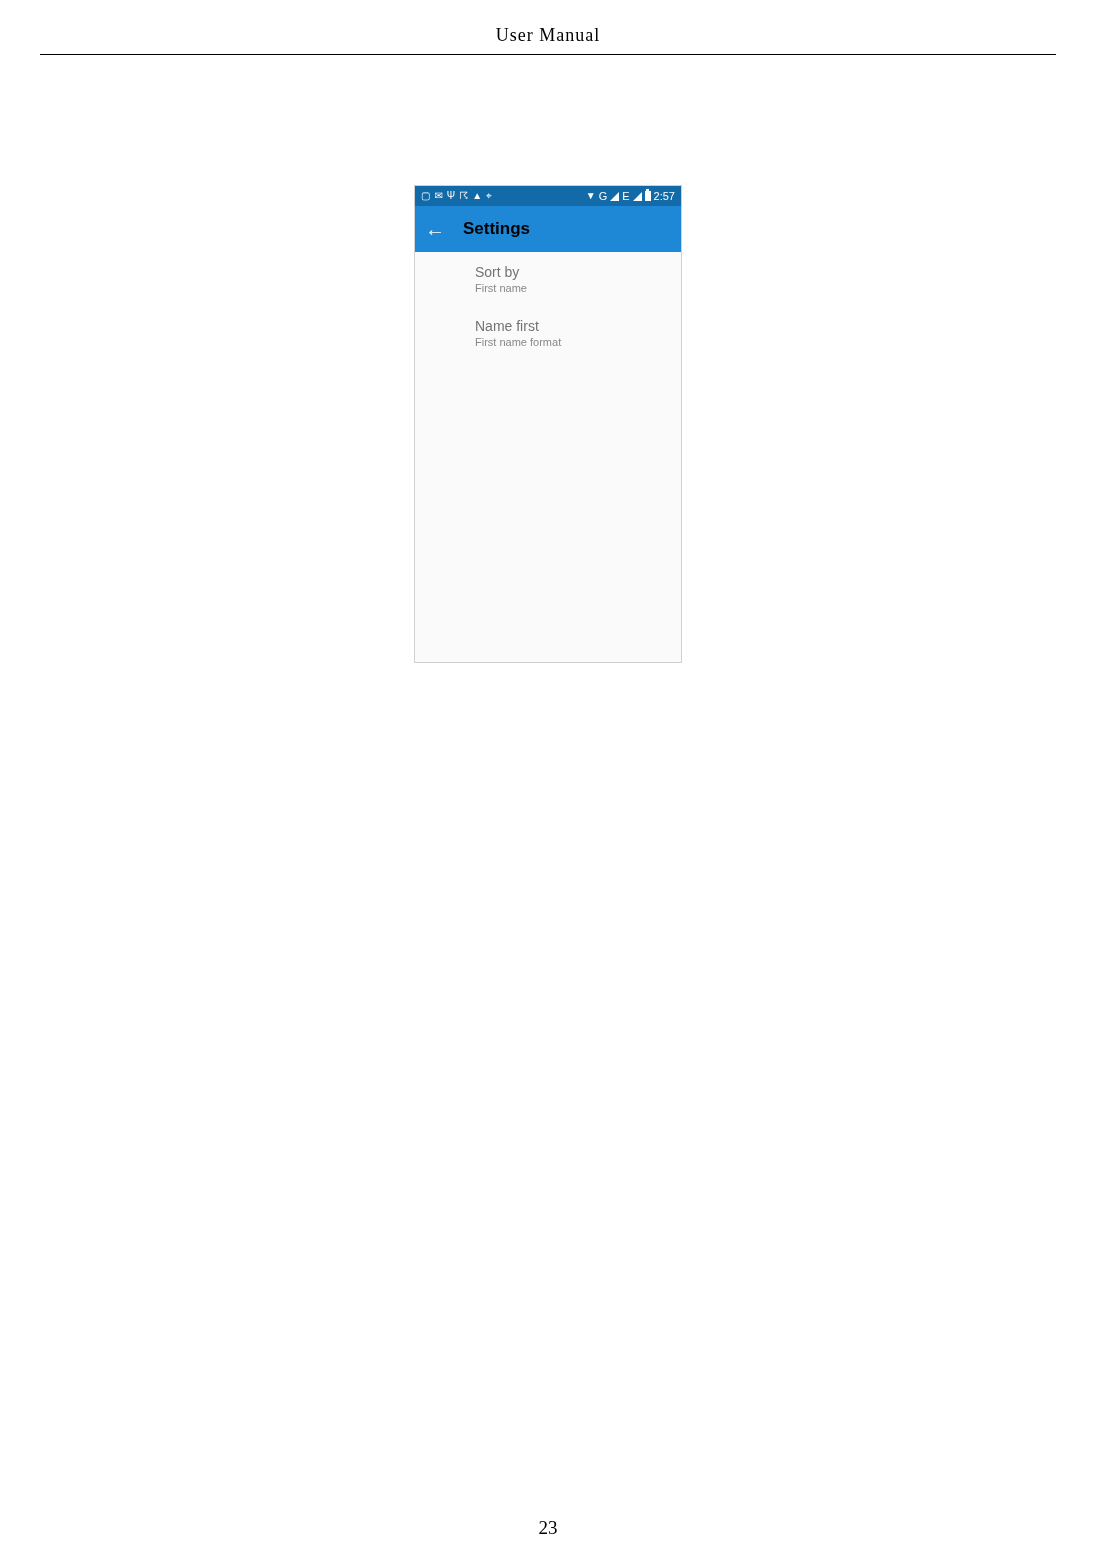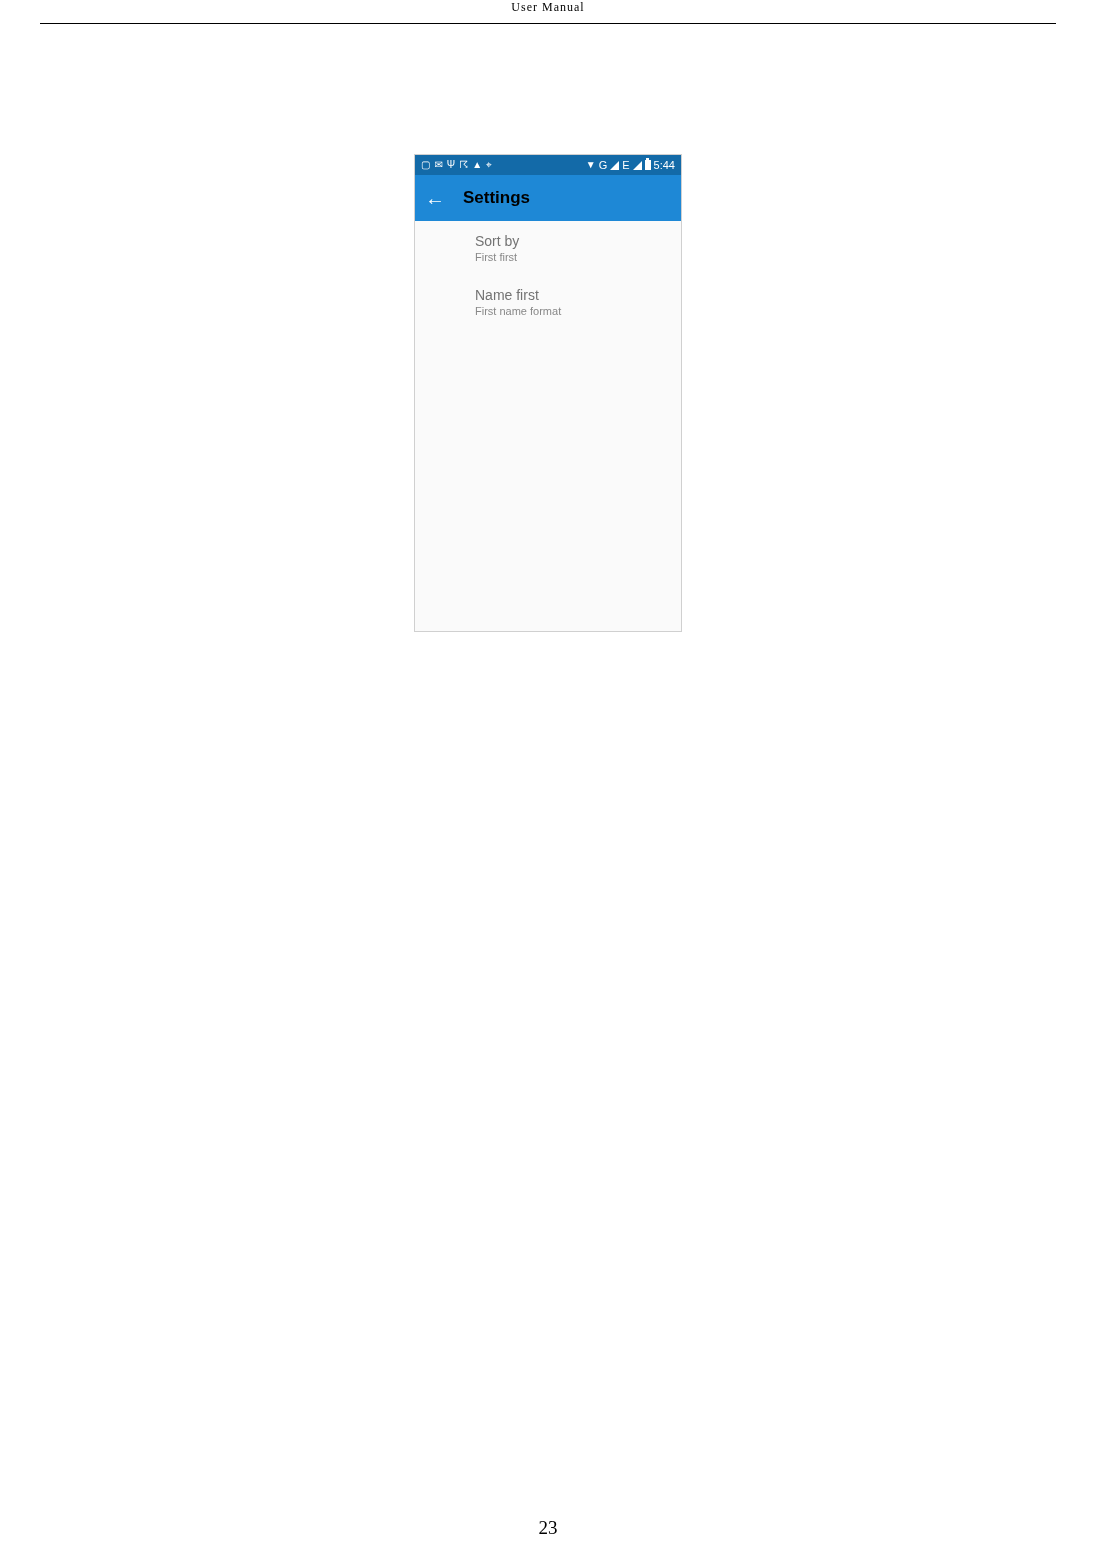--- a/index.html
+++ b/index.html
@@ -11,22 +11,22 @@
       font-family: 'Times New Roman', Times, serif;
       background: #fff;
       width: 1096px;
       height: 1559px;
       position: relative;
       color: #000;
     }
     .page-header {
       width: 100%;
       text-align: center;
-      padding-top: 0;
-      font-size: 12px;
+      padding-top: 25px;
+      font-size: 18px;
       letter-spacing: 1px;
     }
     .header-rule {
       margin: 8px 40px 0 40px;
       border: none;
       border-top: 1.5px solid #000;
     }
     .content {
       padding: 75px 60px 0 60px;
     }
@@ -165,33 +165,33 @@
           <span class="status-icon">▲</span>
           <span class="status-icon">⌖</span>
         </div>
         <div class="status-right">
           <span class="status-icon">▼</span>
           <span>G</span>
           <span class="sig-tri"></span>
           <span>E</span>
           <span class="sig-tri"></span>
           <span class="batt"></span>
-          <span>5:44</span>
+          <span>2:57</span>
         </div>
       </div>
 
       <div class="app-bar">
         <span class="back-arrow">←</span>
         <span class="app-title">Settings</span>
       </div>
 
       <div class="settings-list">
         <div class="setting-item">
           <div class="setting-title">Sort by</div>
-          <div class="setting-sub">First first</div>
+          <div class="setting-sub">First name</div>
         </div>
         <div class="setting-item">
           <div class="setting-title">Name first</div>
           <div class="setting-sub">First name format</div>
         </div>
       </div>
 
     </div>
   </div>
 </div>

